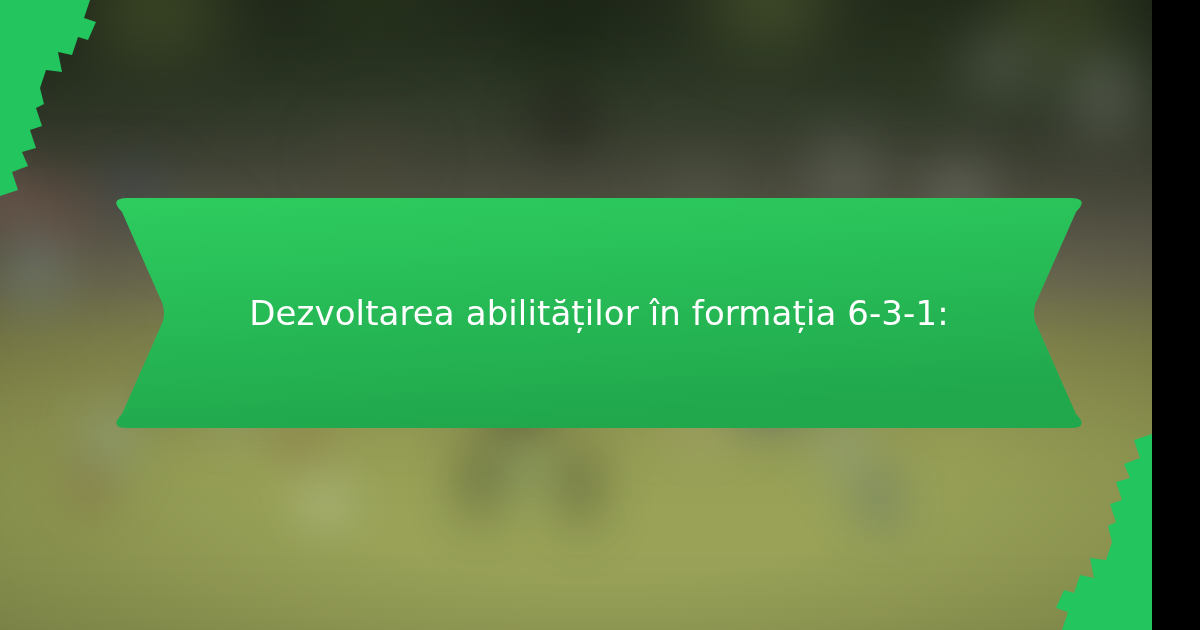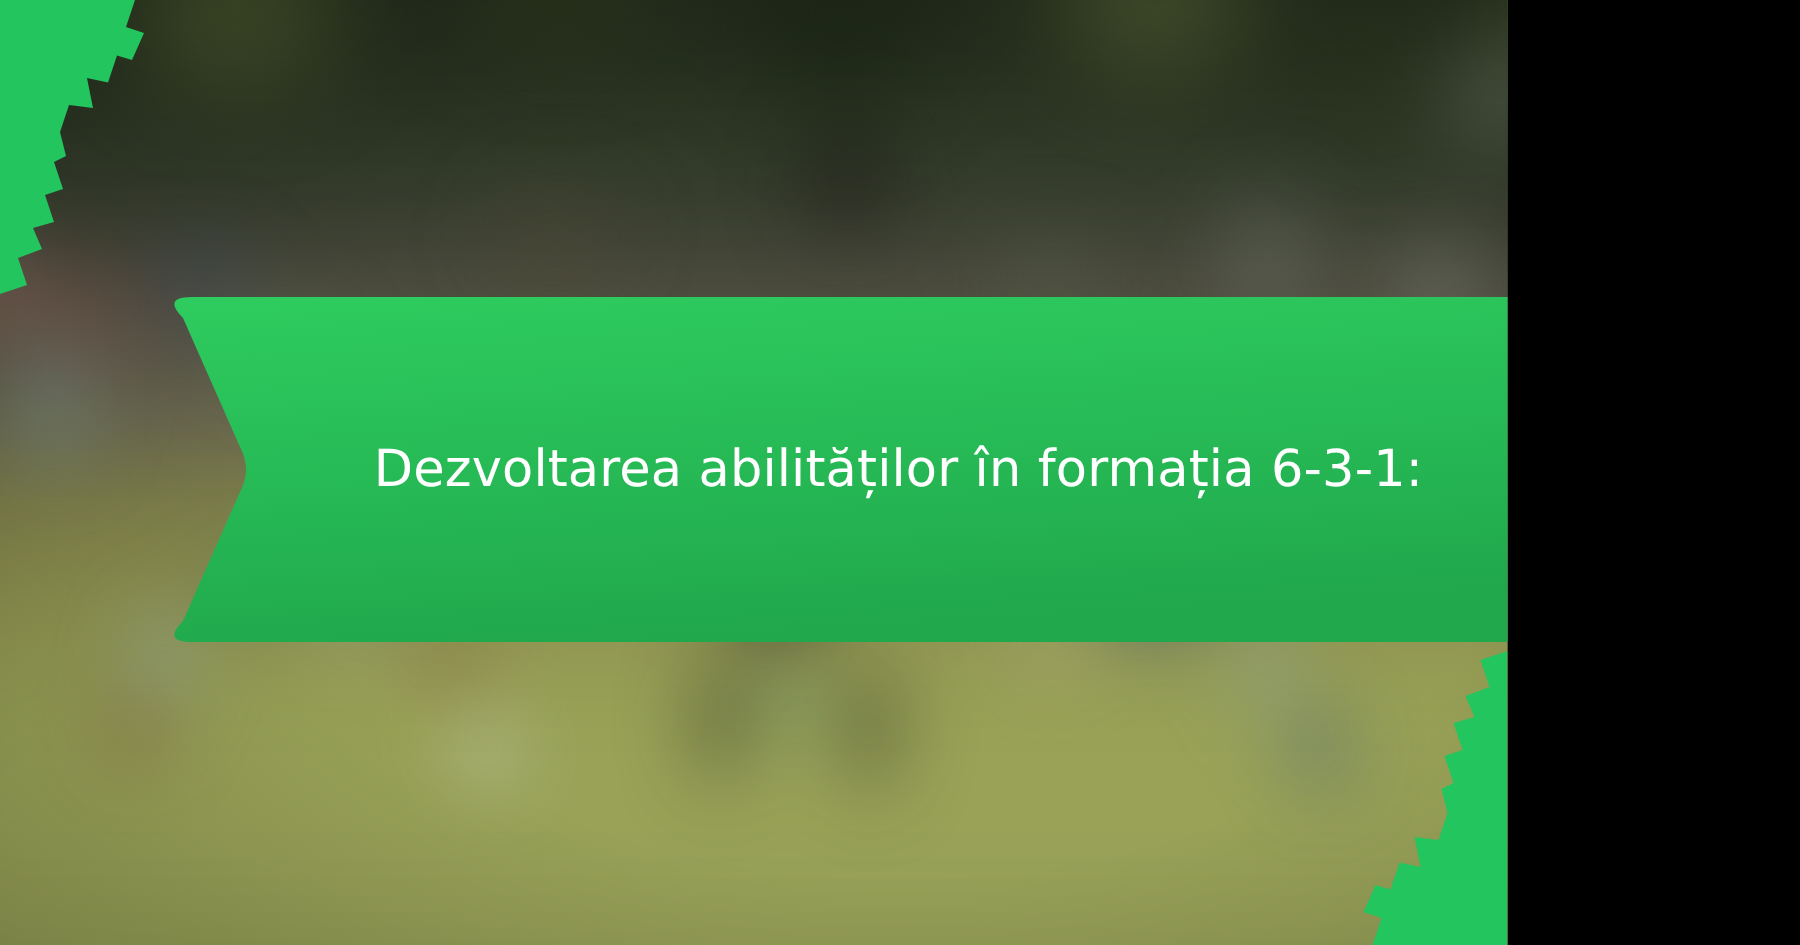--- a/index.html
+++ b/index.html
@@ -2,21 +2,21 @@
 <html><head>
 <meta charset="utf-8">
 <style>
   html, body {
     margin: 0;
     padding: 0;
     background: #000;
   }
   #card {
     position: relative;
-    width: 1005px;
+    width: 1152px;
     height: 630px;
     overflow: hidden;
     font-family: "DejaVu Sans", "Liberation Sans", sans-serif;
     background: #4a5a33;
   }
 
   
   .bg-layer {
     position: absolute;
     inset: -60px;

